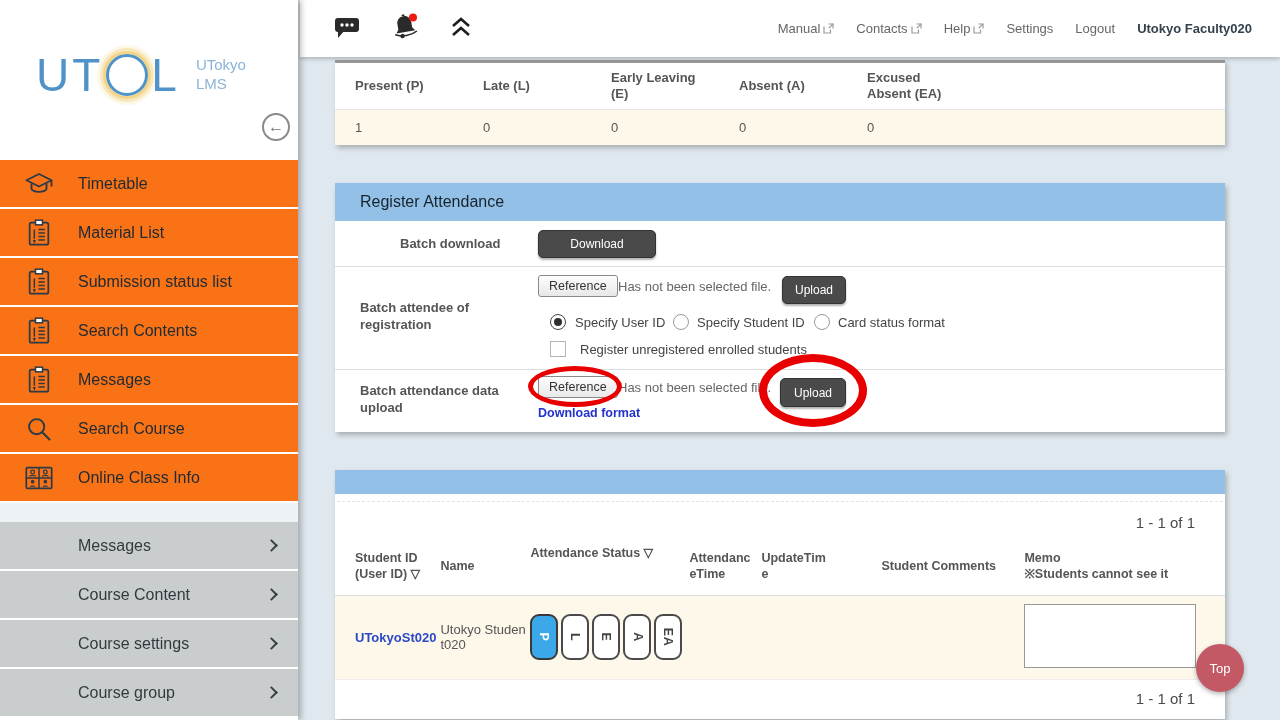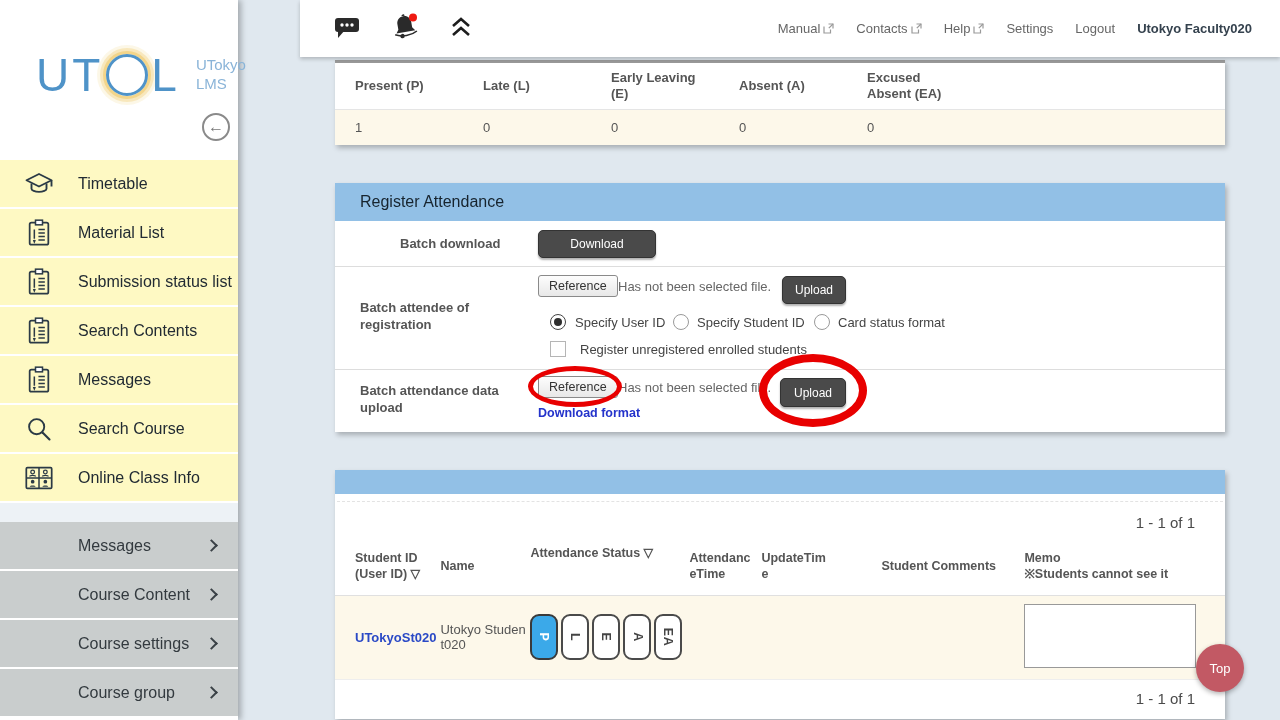--- a/index.html
+++ b/index.html
@@ -1,27 +1,27 @@
 <!DOCTYPE html>
 <html><head>
 <meta charset="utf-8">
 <style>
   * { margin:0; padding:0; box-sizing:border-box; }
   html,body { width:1280px; height:720px; overflow:hidden; font-family:"Liberation Sans", sans-serif; background:#e0e8ef; }
 
   
-  .sidebar { position:absolute; left:0; top:0; width:238px; height:720px; background:#fff; box-shadow:3px 0 6px rgba(0,0,0,0.28); z-index:10; }
+  .sidebar { position:absolute; left:0; top:0; width:298px; height:720px; background:#fff; box-shadow:3px 0 6px rgba(0,0,0,0.28); z-index:10; }
   .logo { position:absolute; top:48px; left:36px; display:flex; align-items:center; }
   .logo-text { font-size:46px; font-weight:300; color:#4f93c8; letter-spacing:3px; display:flex; align-items:center; }
   .logo-o { display:inline-block; width:42px; height:42px; border-radius:50%; border:3px solid #4f93c8; margin:0 3px;
             box-shadow:0 0 0 3px rgba(238,198,96,0.55), 0 0 0 6px rgba(238,198,96,0.32), 0 0 0 9px rgba(238,198,96,0.15); }
   .logo-sub { margin-left:16px; font-size:15px; color:#8ab4d8; line-height:1.25; white-space:pre-line; }
   .collapse-btn { position:absolute; top:113px; right:8px; width:28px; height:28px; border-radius:50%; border:2px solid #8a8a8a; background:#fff; color:#777; font-size:16px; line-height:24px; text-align:center; cursor:pointer; }
   .menu { position:absolute; top:160px; left:0; width:100%; }
-  .menu-item { height:49px; background:#fef9c3; border-bottom:2px solid #fff; display:flex; align-items:center; cursor:pointer; }
+  .menu-item { height:49px; background:#f97316; border-bottom:2px solid #fff; display:flex; align-items:center; cursor:pointer; }
   .menu-item .mi-icon { width:78px; display:flex; justify-content:center; }
   .menu-item .mi-label { font-size:16px; color:#222b33; }
   .menu-gap { height:19px; background:#edf2f6; }
   .menu-item.grey { background:#c9cdcd; padding-left:78px; justify-content:space-between; padding-right:22px; }
   .menu-item.grey .mi-label { color:#333a3f; }
   .chev-right { width:9px; height:9px; border-top:2px solid #3a4146; border-right:2px solid #3a4146; transform:rotate(45deg); }
 
   
   .topbar { position:absolute; left:300px; top:0; right:0; height:57px; background:#fff; box-shadow:0 2px 4px rgba(0,0,0,0.22); z-index:5; display:flex; }
   .tb-icons { display:flex; align-items:center; gap:26px; margin-left:32px; }

